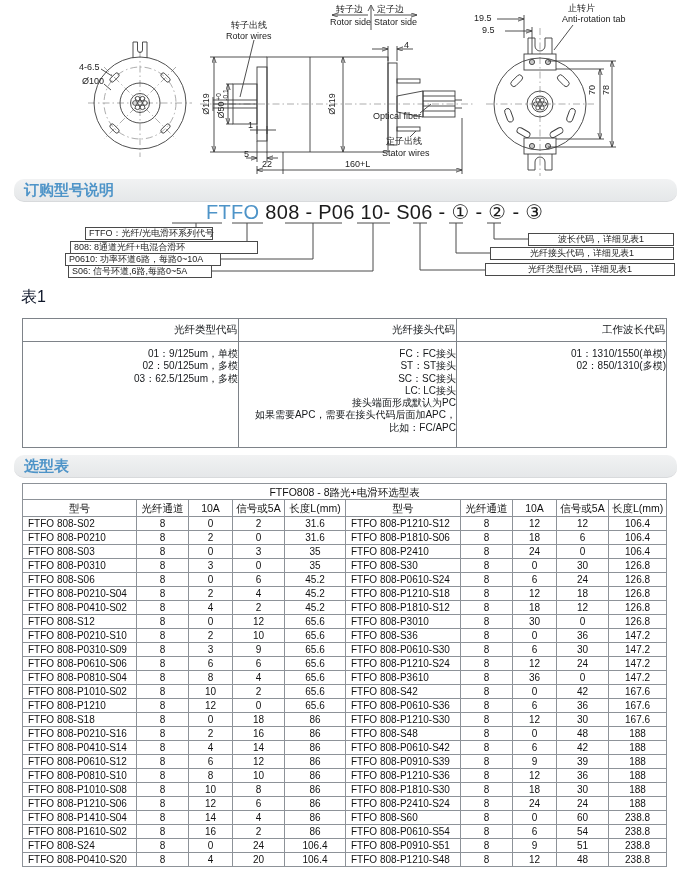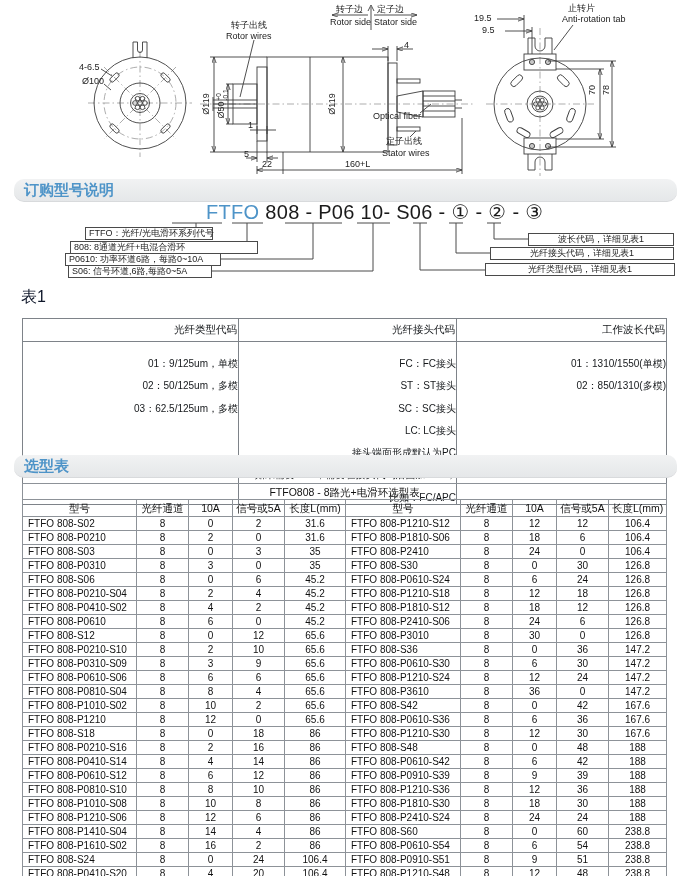--- a/index.html
+++ b/index.html
@@ -19,21 +19,21 @@
   .t1{position:absolute;left:21px;top:287px;font-size:16px;font-weight:normal;color:#0f172a;}
   .model{position:absolute;left:170px;top:200px;font-size:20px;letter-spacing:.3px;white-space:nowrap;color:#1a1a1a;margin-left:36px;}
   .model .pfx{color:#4e94c8;}
   .co{position:absolute;border:1px solid #4a4a4a;background:#fff;font-size:9px;line-height:11px;
       padding:0 3px;white-space:nowrap;color:#1c1c1c;}
   .co.r{text-align:center;}
   .tb1{position:absolute;left:22px;top:318px;width:644px;border-collapse:collapse;table-layout:fixed;text-align:right;}
   .tb1 th,.tb1 td{border:1px solid #7e8389;}
   .tb1 th{height:20px;font-size:10.5px;font-weight:normal;color:#15181b;}
   .tb1 td{height:99px;vertical-align:top;padding:6px 0 0 10px;font-size:10px;color:#15181b;}
-  .lines div{line-height:12.3px;white-space:nowrap;margin-top:10px;}
+  .lines div{line-height:12.3px;white-space:nowrap;}
   .sel{position:absolute;left:22px;top:483px;width:644px;border-collapse:collapse;table-layout:fixed;
        font-size:10px;color:#111;}
   .sel td,.sel th{border:1px solid #8d9298;height:13px;line-height:12px;text-align:center;
        padding:0;overflow:hidden;white-space:nowrap;}
   .sel .ttl{height:15px;font-size:10.5px;}
   .sel thead th{height:16px;font-size:10.5px;font-weight:normal;}
   .sel td.mdl{text-align:left;padding-left:5px;}
 </style>
 </head>
 <body>
@@ -399,32 +399,20 @@
           <td>4</td>
           <td>2</td>
           <td>45.2</td>
           <td class="mdl">FTFO 808-P1810-S12</td>
           <td>8</td>
           <td>18</td>
           <td>12</td>
           <td>126.8</td>
         </tr>
 
-        <tr>
-          <td class="mdl">FTFO 808-P0610</td>
-          <td>8</td>
-          <td>6</td>
-          <td>0</td>
-          <td>45.2</td>
-          <td class="mdl">FTFO 808-P2410-S06</td>
-          <td>8</td>
-          <td>24</td>
-          <td>6</td>
-          <td>126.8</td>
-        </tr>
 
         <tr>
           <td class="mdl">FTFO 808-S12</td>
           <td>8</td>
           <td>0</td>
           <td>12</td>
           <td>65.6</td>
           <td class="mdl">FTFO 808-P3010</td>
           <td>8</td>
           <td>30</td>

